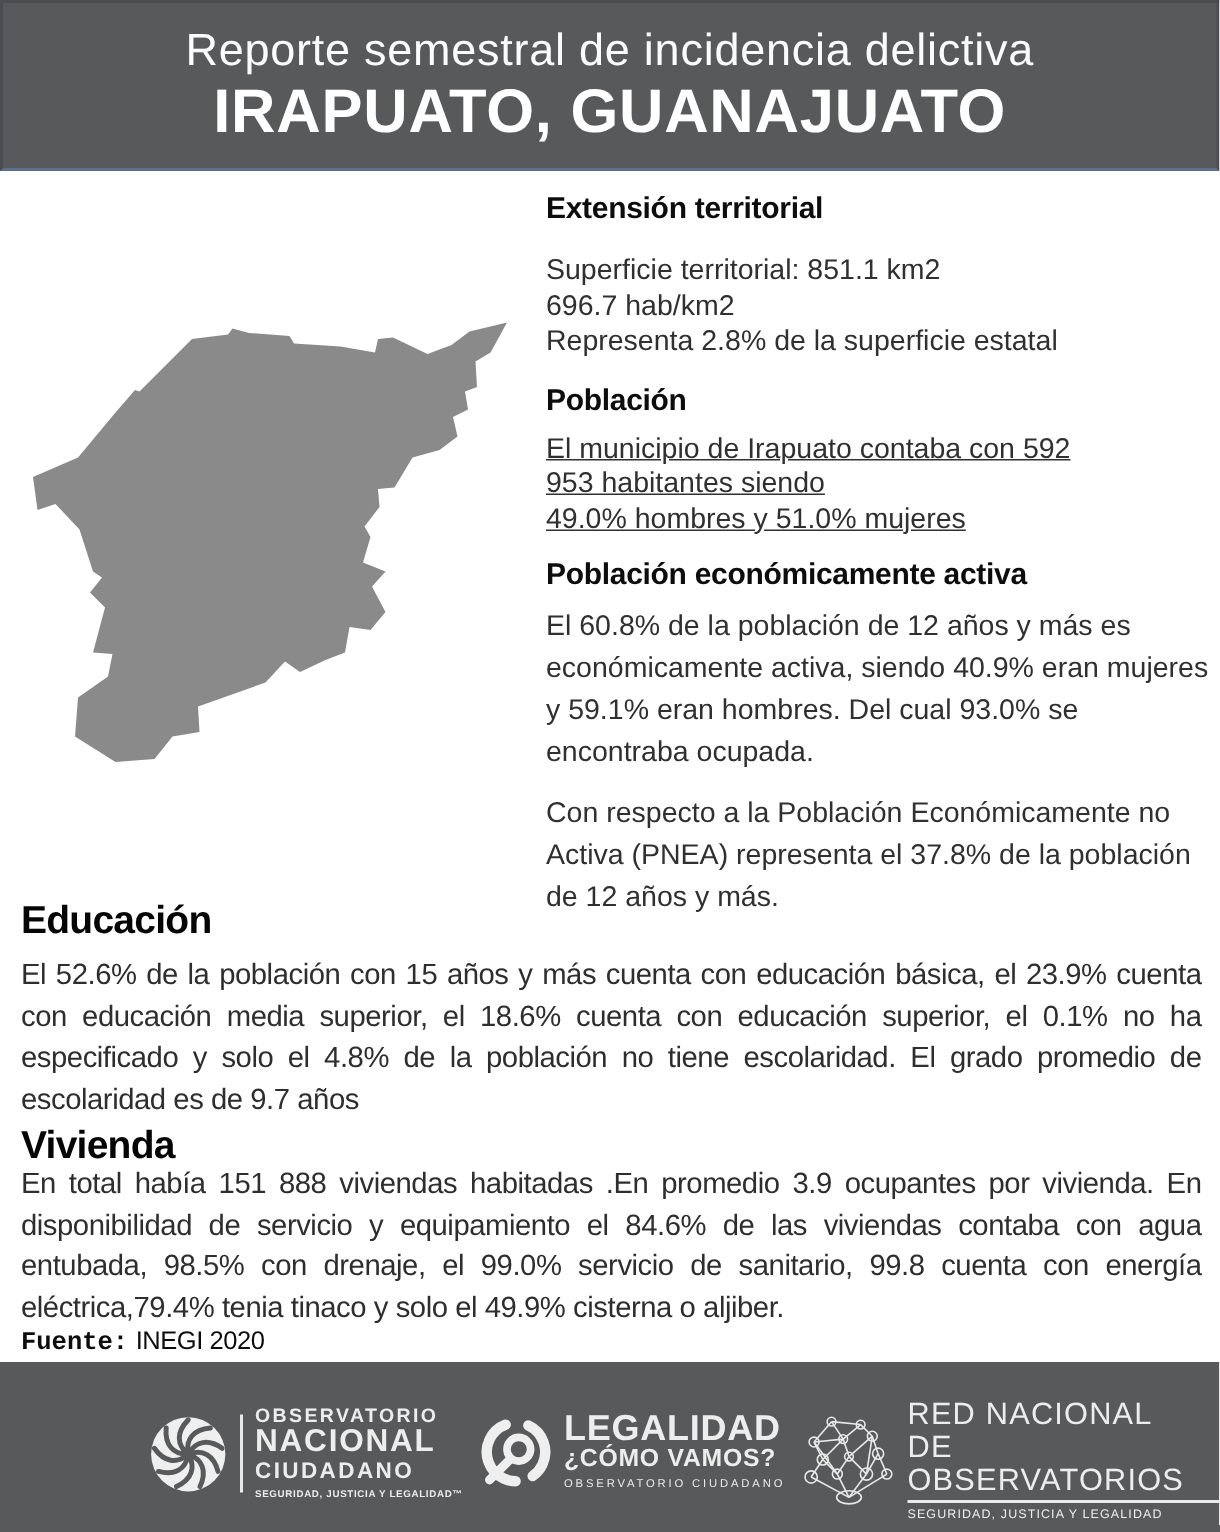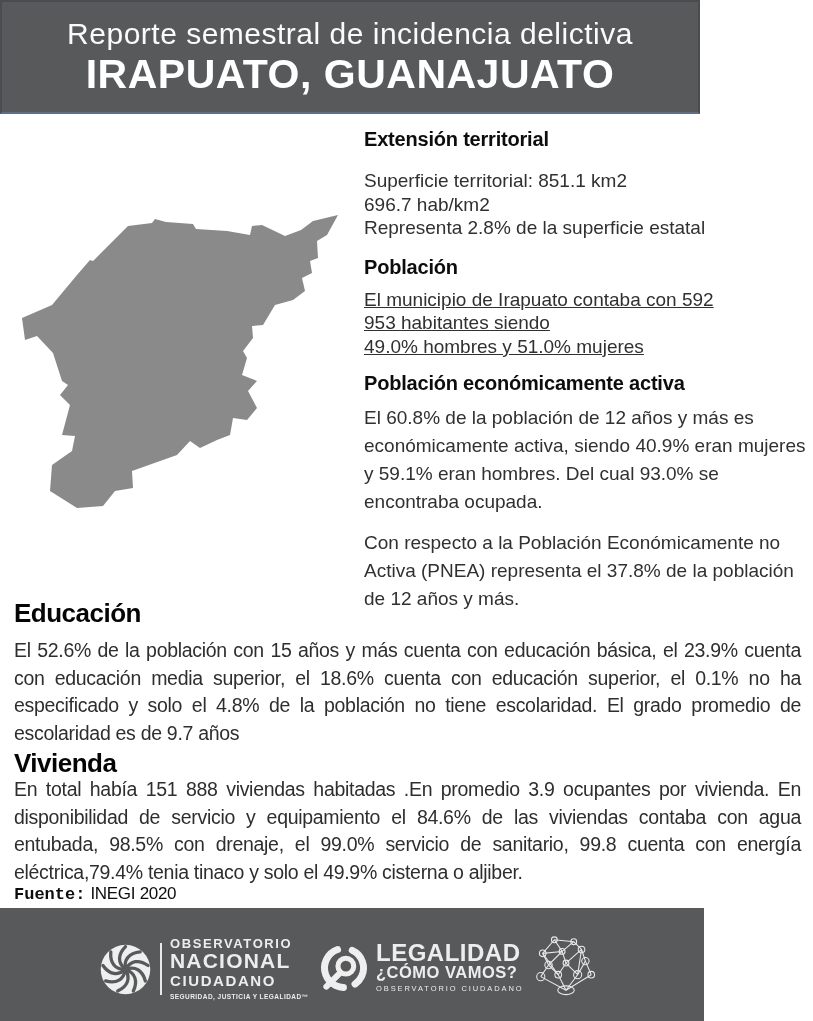--- a/index.html
+++ b/index.html
@@ -1,20 +1,20 @@
 <!DOCTYPE html>
 <html lang="es"><head>
 <meta charset="utf-8">
 <style>
   html,body{margin:0;padding:0;background:#fff;}
   .page{position:relative;width:813px;height:1021px;background:#ffffff;overflow:hidden;
         font-family:"Liberation Sans",sans-serif;color:#262626;}
 
   
-  .banner{position:absolute;left:0;top:0;width:700px;height:114px;box-sizing:border-box;
+  .banner{position:absolute;left:0;top:0;width:813px;height:114px;box-sizing:border-box;
           background:#58595b;border:2px solid #4b4c50;border-bottom:2px solid #5d6e85;
           display:flex;flex-direction:column;align-items:center;justify-content:center;gap:2px;}
   .banner .sub{color:#fbfbfb;font-size:30px;font-weight:400;letter-spacing:0.5px;line-height:1.1;}
   .banner .main{color:#ffffff;font-size:41px;font-weight:800;letter-spacing:0.5px;line-height:1.1;}
 
   
   .map-wrap{position:absolute;left:0;top:118px;width:360px;height:480px;}
 
   
   .rc{position:absolute;left:364px;top:128px;width:447px;}
@@ -33,21 +33,21 @@
   .lower h2{margin:0;font-size:26px;font-weight:700;color:#050505;letter-spacing:-0.5px;line-height:26px;}
   .lower p{margin:0;font-size:19.5px;line-height:27.5px;color:#2e2e2e;text-align:justify;letter-spacing:-0.3px;}
   .p-edu{margin-top:11px !important;}
   .h-viv{margin-top:3px !important;}
 
   .fuente{position:absolute;left:14px;top:884px;font-size:17px;color:#0d0d0d;}
   .fuente .lbl{font-weight:700;font-family:Liberation Mono, monospace;}
   .fuente .val{font-weight:400;margin-left:5px;letter-spacing:-0.3px;}
 
   
-  .footer{position:absolute;left:0;top:908px;width:704px;height:113px;background:#58595b;}
+  .footer{position:absolute;left:0;top:908px;width:813px;height:113px;background:#58595b;}
   .logo{position:absolute;display:flex;align-items:center;color:#ededed;}
   .logo svg{flex:0 0 auto;}
   .logo .col{display:flex;flex-direction:column;justify-content:center;}
   .sep{width:2px;height:52px;background:#e9e9e9;margin:0 8px 0 7px;}
 
   .onc{left:98px;top:29px;}
   .onc .l1{font-size:13px;font-weight:700;letter-spacing:1.6px;line-height:14px;}
   .onc .l2{font-size:21px;font-weight:800;letter-spacing:1.2px;line-height:20px;}
   .onc .l3{font-size:15px;font-weight:800;letter-spacing:1.6px;line-height:19px;}
   .onc .l4{font-size:6.5px;font-weight:700;letter-spacing:0.45px;line-height:9px;margin-top:2px;}
@@ -199,16 +199,22 @@
           <circle cx="14" cy="34" r="3.8"></circle>
             <circle cx="32" cy="32" r="3"></circle>
             <circle cx="52" cy="30" r="3.8"></circle>
           <circle cx="6" cy="46" r="4.2"></circle>
             <circle cx="24" cy="44" r="3.4"></circle>
             <circle cx="44" cy="44" r="4.2"></circle>
           <circle cx="58" cy="44" r="3.4"></circle>
           <ellipse cx="32" cy="60" rx="8.5" ry="4.5"></ellipse>
         </g>
       </svg>
+      <div class="col">
+        <span class="l1">RED NACIONAL</span>
+        <span class="l2">DE OBSERVATORIOS</span>
+        <div class="rule"></div>
+        <span class="l3">SEGURIDAD, JUSTICIA Y LEGALIDAD</span>
+      </div>
     </div>
 
   </footer>
 </div>
 
 </body></html>

